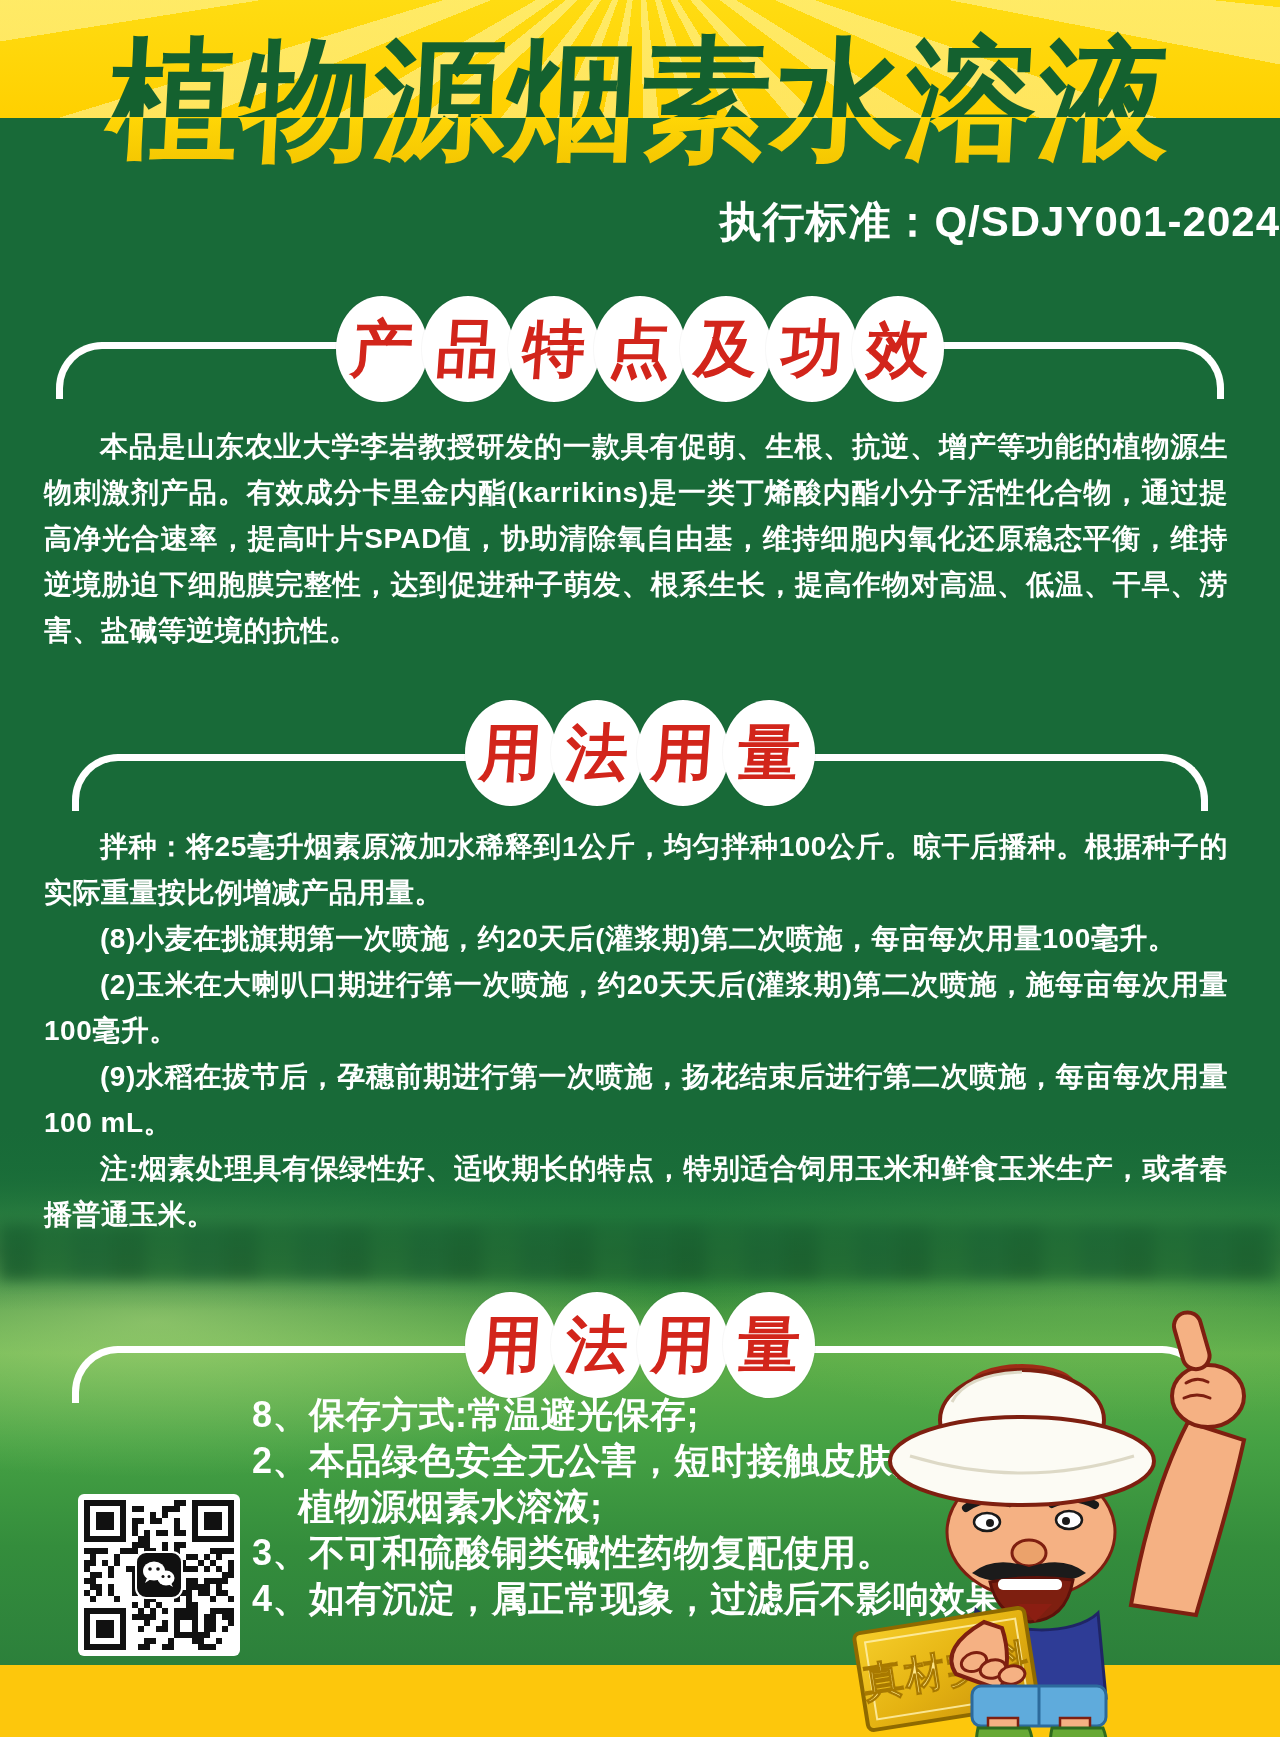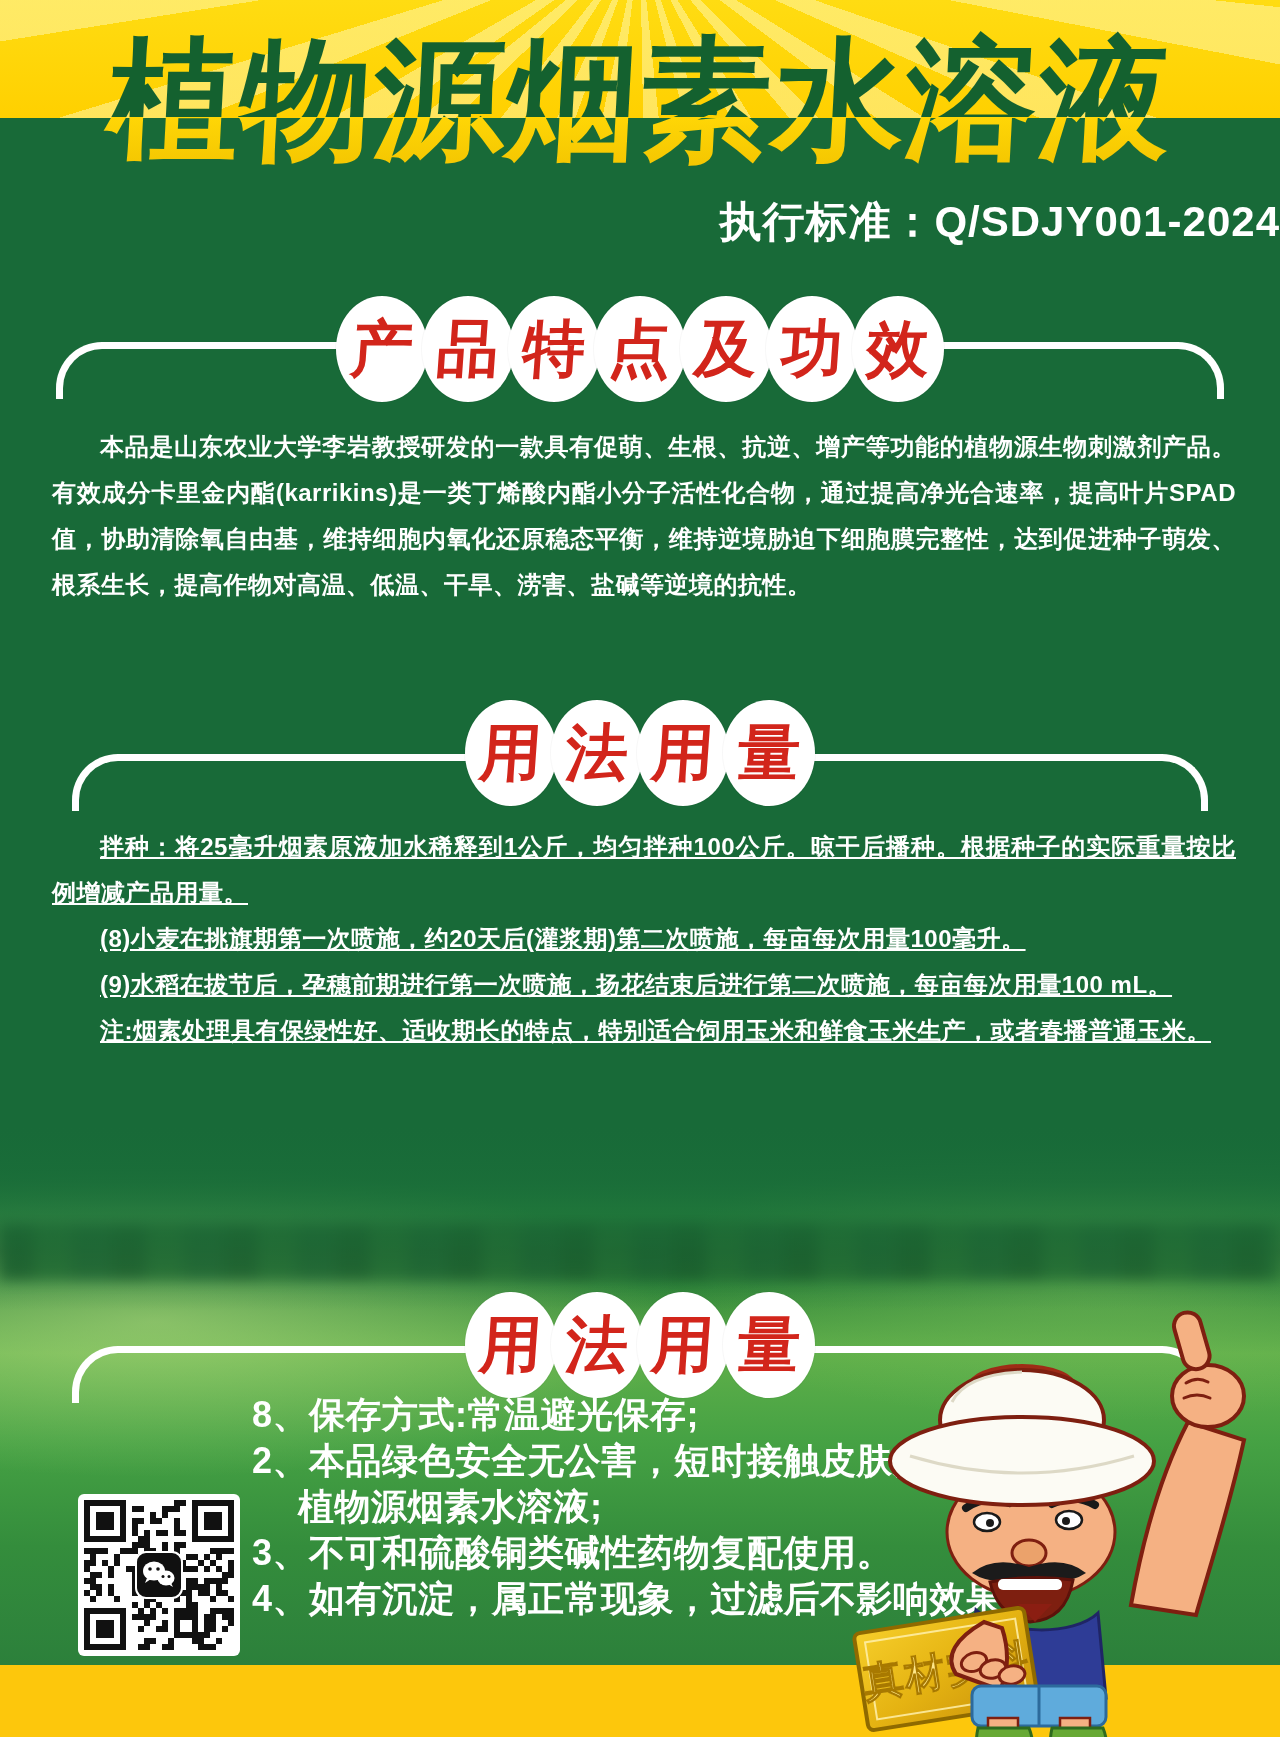--- a/index.html
+++ b/index.html
@@ -47,27 +47,27 @@
     width:92px;height:106px;background:#ffffff;border-radius:50%;
     margin:0 -3px;display:flex;align-items:center;justify-content:center;
     box-shadow:0 0 0 1px rgba(0,0,0,0.03);
   }
   .oval span{
     font-family:"DejaVu Serif","Liberation Serif",serif;
     font-size:62px;font-weight:800;color:#D2251B;transform:skewX(-4deg);
   }
   
   .copy{
-    position:absolute;left:52px;width:1184px;color:#ffffff;
-    font-size:24px;line-height:46px;font-weight:600;letter-spacing:.5px;
+    position:absolute;left:44px;width:1184px;color:#ffffff;
+    font-size:28px;line-height:46px;font-weight:600;letter-spacing:.5px;
     text-align:justify;z-index:2;
   }
   .copy p{margin:0;text-indent:2em;}
   #features-body{top:424px;}
-  #usage-body{top:824px;text-decoration:underline;}
+  #usage-body{top:824px;}
   
   .notes{
     position:absolute;left:252px;top:1392px;width:880px;color:#fff;
     font-size:36px;line-height:46px;font-weight:600;letter-spacing:.5px;z-index:4;
   }
   .notes .cont{padding-left:46px;}
   
   .field{
     position:absolute;top:1128px;left:0;width:1280px;height:537px;
     background:
@@ -155,20 +155,21 @@
     <div class="oval">
         <span>用</span>
       </div>
     <div class="oval">
         <span>量</span>
       </div>
   </div>
   <div class="copy" id="usage-body">
     <p>拌种：将25毫升烟素原液加水稀释到1公斤，均匀拌种100公斤。晾干后播种。根据种子的实际重量按比例增减产品用量。</p>
     <p>(8)小麦在挑旗期第一次喷施，约20天后(灌浆期)第二次喷施，每亩每次用量100毫升。</p>
+    <p>(2)玉米在大喇叭口期进行第一次喷施，约20天天后(灌浆期)第二次喷施，施每亩每次用量100毫升。</p>
     <p>(9)水稻在拔节后，孕穗前期进行第一次喷施，扬花结束后进行第二次喷施，每亩每次用量100 mL。</p>
     <p>注:烟素处理具有保绿性好、适收期长的特点，特别适合饲用玉米和鲜食玉米生产，或者春播普通玉米。</p>
   </div>
 
   <div class="bracket b3"></div>
   <div class="header-row h3">
     <div class="oval">
         <span>用</span>
       </div>
     <div class="oval">

